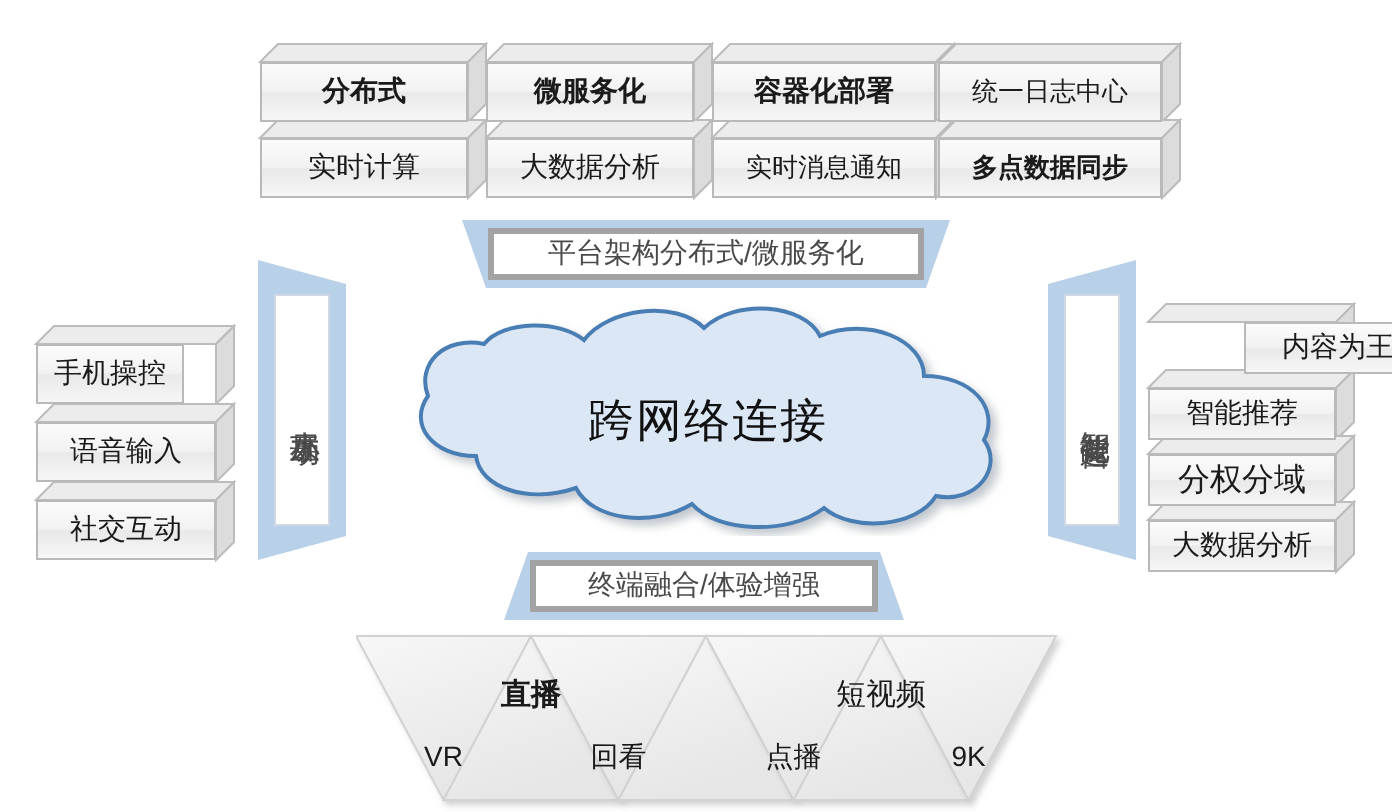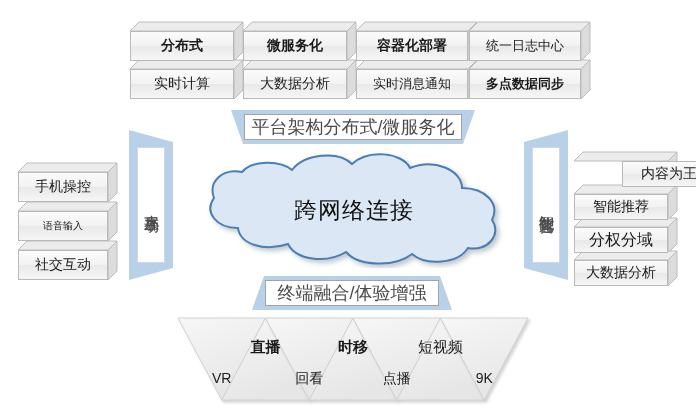--- a/index.html
+++ b/index.html
@@ -38,23 +38,23 @@
     position:absolute;left:0;top:0;width:316px;height:116px;
     display:flex;align-items:center;justify-content:center;
     font-size:23px;color:#111;letter-spacing:1px;
   }
 
   
   .banner{position:absolute;z-index:6;}
   .banner .inner{
     position:absolute;
     background:#ffffff;
-    border:1px solid #a3a3a3;
+    border:3px solid #a3a3a3;
     display:flex;align-items:center;justify-content:center;
-    font-size:18px;color:#4a4a4a;
+    font-size:14px;color:#4a4a4a;
     box-sizing:border-box;
     white-space:nowrap;
   }
   .banner svg{position:absolute;left:0;top:0;}
 
   
   .vbanner{position:absolute;z-index:6;}
   .vbanner .inner{
     position:absolute;background:#fff;border:1px solid #cfd8e4;
     display:flex;align-items:center;justify-content:center;
@@ -206,31 +206,31 @@
       <span class="vtext">智能化运营</span>
     </div>
   </div>
 
   <div id="left-items">
       <div class="cube" style="left: 18px; top: 163px; width: 90px; height: 30px;">
         <svg class="chrome" width="101" height="41" viewBox="0 0 101 41">
           <polygon points="0,9 9,0 99,0 90,9" fill="#ececec" stroke="#bcbcbc" stroke-width="1"></polygon>
           <polygon points="90,9 99,0 99,30 90,39" fill="#dcdcdc" stroke="#bcbcbc" stroke-width="1"></polygon>
         </svg>
-        <div class="face" style="inset: 9px auto auto 0px; width: 90px; height: 30px;">
+        <div class="face" style="inset: 9px auto auto 0px; width: 74px; height: 30px;">
           <span class="label" style="font-size: 14px;">手机操控</span>
         </div>
       </div>
       <div class="cube" style="left: 18px; top: 202px; width: 90px; height: 30px;">
         <svg class="chrome" width="101" height="41" viewBox="0 0 101 41">
           <polygon points="0,9 9,0 99,0 90,9" fill="#ececec" stroke="#bcbcbc" stroke-width="1"></polygon>
           <polygon points="90,9 99,0 99,30 90,39" fill="#dcdcdc" stroke="#bcbcbc" stroke-width="1"></polygon>
         </svg>
         <div class="face" style="inset: 9px auto auto 0px; width: 90px; height: 30px;">
-          <span class="label" style="font-size: 10px;">语音输入</span>
+          <span class="label" style="font-size: 14px;">语音输入</span>
         </div>
       </div>
       <div class="cube" style="left: 18px; top: 241px; width: 90px; height: 30px;">
         <svg class="chrome" width="101" height="41" viewBox="0 0 101 41">
           <polygon points="0,9 9,0 99,0 90,9" fill="#ececec" stroke="#bcbcbc" stroke-width="1"></polygon>
           <polygon points="90,9 99,0 99,30 90,39" fill="#dcdcdc" stroke="#bcbcbc" stroke-width="1"></polygon>
         </svg>
         <div class="face" style="inset: 9px auto auto 0px; width: 90px; height: 30px;">
           <span class="label" style="font-size: 14px;">社交互动</span>
         </div>
@@ -298,19 +298,18 @@
         <polygon points="87.5,2 131.25,84 43.75,84" fill="url(#trig)" stroke="#d2d2d2" stroke-width="1" filter="url(#tshadow)"></polygon>
         <polygon points="87.5,2 175,2 131.25,84" fill="url(#trig)" stroke="#d2d2d2" stroke-width="1" filter="url(#tshadow)"></polygon>
         <polygon points="175,2 218.75,84 131.25,84" fill="url(#trig)" stroke="#d2d2d2" stroke-width="1" filter="url(#tshadow)"></polygon>
         <polygon points="175,2 262.5,2 218.75,84" fill="url(#trig)" stroke="#d2d2d2" stroke-width="1" filter="url(#tshadow)"></polygon>
         <polygon points="262.5,2 306.25,84 218.75,84" fill="url(#trig)" stroke="#d2d2d2" stroke-width="1" filter="url(#tshadow)"></polygon>
         <polygon points="262.5,2 350,2 306.25,84" fill="url(#trig)" stroke="#d2d2d2" stroke-width="1" filter="url(#tshadow)"></polygon>
       </svg>
       <div class="tri-label" style="width: 70px; left: 8.75px; top: 54px;">VR</div>
       <div class="tri-label up" style="width: 70px; left: 52.5px; top: 22px;">直播</div>
       <div class="tri-label" style="width: 70px; left: 96.25px; top: 54px;">回看</div>
-      <div class="tri-label up" style="width: 70px; left: 140px; top: 22px;">时移</div>
       <div class="tri-label" style="width: 70px; left: 183.75px; top: 54px;">点播</div>
       <div class="tri-label up" style="width: 70px; left: 227.5px; top: 22px; font-weight: normal;">短视频</div>
       <div class="tri-label" style="width: 70px; left: 271.25px; top: 54px;">9K</div>
     </div>
 
 </div>
 
 </body></html>

